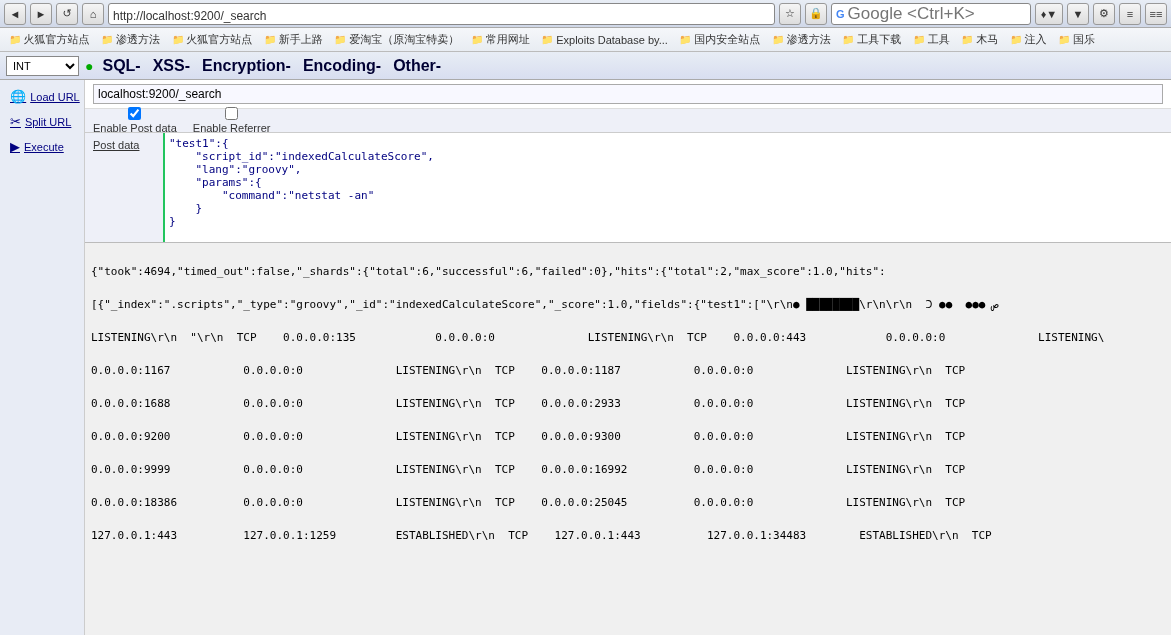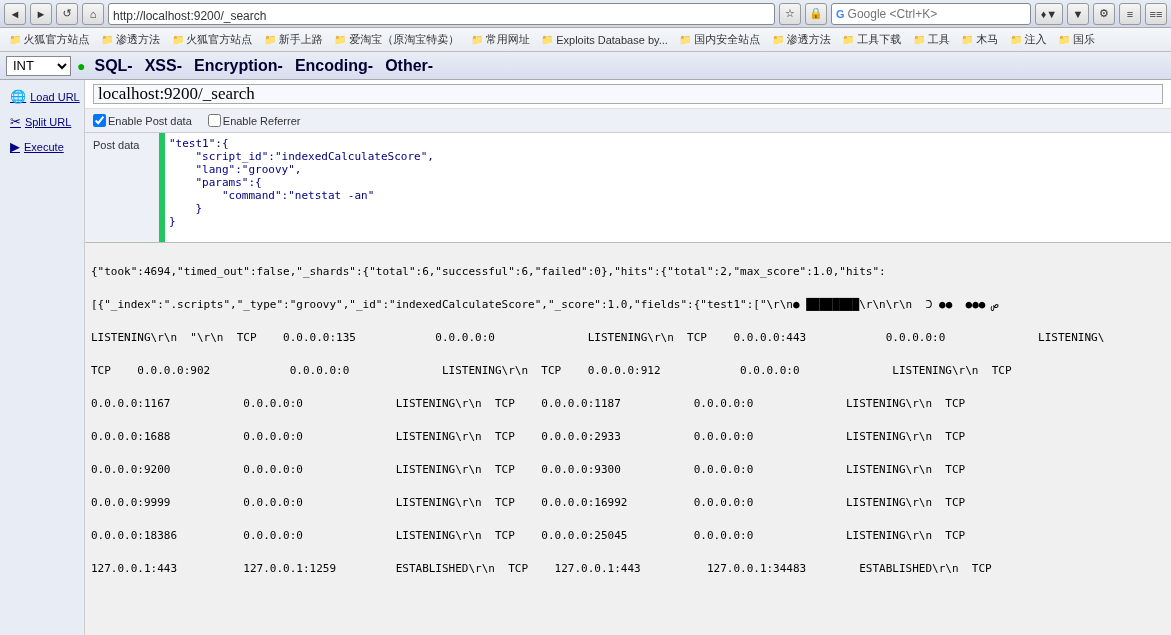--- a/index.html
+++ b/index.html
@@ -42,21 +42,21 @@
     }
     .search-bar {
       display: flex; align-items: center;
       background: white;
       border: 1px solid #888;
       border-radius: 3px;
       padding: 1px 4px;
       height: 22px;
       width: 200px;
     }
-    .search-input { border: none; outline: none; font-size: 12px; color: #333; width: 150px; }
+    .search-input { border: none; outline: none; font-size: 17px; color: #333; width: 150px; }
 
     
     .bookmarks-bar {
       display: flex;
       align-items: center;
       background: linear-gradient(to bottom, #f5f7fa, #e8ecf2);
       padding: 2px 4px;
       border-bottom: 1px solid #bbb;
       height: 24px;
       gap: 2px;
@@ -77,24 +77,24 @@
     .toolbar {
       display: flex;
       align-items: center;
       background: linear-gradient(to bottom, #e8edf5, #d8def0);
       padding: 3px 6px;
       border-bottom: 1px solid #aaa;
       height: 28px;
       gap: 6px;
     }
     .int-dropdown {
-      width: 65px; height: 20px;
+      width: 73px; height: 20px;
       border: 1px solid #888;
       background: white;
-      font-size: 13px;
+      font-size: 11px;
       padding: 0 2px;
     }
     .green-dot { color: #00aa00; font-size: 14px; }
     .toolbar-menu {
       font-size: 16px; color: #000033; cursor: pointer; padding: 2px 3px;
       font-weight: bold;
     }
 
     
     .main-area {
@@ -138,38 +138,39 @@
       align-items: center;
       padding: 4px 8px;
       background: white;
       border-bottom: 1px solid #ddd;
     }
     .url-field {
       flex: 1;
       height: 20px;
       border: 1px solid #aaa;
       padding: 0 4px;
-      font-size: 17px;
-      font-family: Liberation Serif, serif;
+      font-size: 12px;
+      font-family: Liberation Sans, sans-serif;
       background: #f8f8ff;
     }
 
     
     .post-data-section {
       display: flex;
       height: 110px;
       border-bottom: 1px solid #bbb;
     }
     .post-data-label {
       width: 80px;
       padding: 6px 8px;
       font-size: 11px;
       color: #333;
       background: #eef0f8;
-      border-right: 6px solid #22c55e;
+      border-right: 2px solid #22c55e;
+      text-decoration: underline;
     }
     .post-data-textarea {
       flex: 1;
       border: none; outline: none;
       padding: 4px;
       font-size: 11px;
       font-family: monospace;
       background: white;
       resize: none;
       color: #000080;
@@ -178,21 +179,21 @@
     
     .options-row {
       display: flex;
       align-items: center;
       padding: 3px 8px;
       background: #eef0f8;
       border-bottom: 1px solid #ccc;
       gap: 16px;
       height: 24px;
     }
-    .options-row label { font-size: 11px; color: #333; display: flex; align-items: center; gap: 2px; cursor: pointer; }
+    .options-row label { font-size: 11px; color: #333; display: flex; align-items: center; gap: 2px; cursor: pointer; flex-direction: column; }
     .options-row input[type=checkbox] { width: 13px; height: 13px; }
 
     
     .results-area {
       flex: 1;
       background: #f0f0f0;
       padding: 4px 6px;
       font-size: 11px;
       font-family: monospace;
       color: #000;
@@ -342,21 +343,20 @@
     "params":{
         "command":"netstat -an"
     }
 }</textarea>
     </div>
 
     <div class="results-area">
 <span class="result-line">{"took":4694,"timed_out":false,"_shards":{"total":6,"successful":6,"failed":0},"hits":{"total":2,"max_score":1.0,"hits":</span>
 <span class="result-line">[{"_index":".scripts","_type":"groovy","_id":"indexedCalculateScore","_score":1.0,"fields":{"test1":["\r\n● ████████\r\n\r\n  Ↄ ●●  ●●● ص</span>
 <span class="result-line">LISTENING\r\n  "\r\n  TCP    0.0.0.0:135            0.0.0.0:0              LISTENING\r\n  TCP    0.0.0.0:443            0.0.0.0:0              LISTENING\</span>
-<span class="result-line">TCP    0.0.0.0:902            0.0.0.0:0              LISTENING\r\n  TCP    0.0.0.0:912            0.0.0.0:0              LISTENING\r\n  TCP</span>
 <span class="result-line">0.0.0.0:1167           0.0.0.0:0              LISTENING\r\n  TCP    0.0.0.0:1187           0.0.0.0:0              LISTENING\r\n  TCP</span>
 <span class="result-line">0.0.0.0:1688           0.0.0.0:0              LISTENING\r\n  TCP    0.0.0.0:2933           0.0.0.0:0              LISTENING\r\n  TCP</span>
 <span class="result-line">0.0.0.0:9200           0.0.0.0:0              LISTENING\r\n  TCP    0.0.0.0:9300           0.0.0.0:0              LISTENING\r\n  TCP</span>
 <span class="result-line">0.0.0.0:9999           0.0.0.0:0              LISTENING\r\n  TCP    0.0.0.0:16992          0.0.0.0:0              LISTENING\r\n  TCP</span>
 <span class="result-line">0.0.0.0:18386          0.0.0.0:0              LISTENING\r\n  TCP    0.0.0.0:25045          0.0.0.0:0              LISTENING\r\n  TCP</span>
 <span class="result-line">127.0.0.1:443          127.0.0.1:1259         ESTABLISHED\r\n  TCP    127.0.0.1:443          127.0.0.1:34483        ESTABLISHED\r\n  TCP</span>
 
 
 
     </div>

